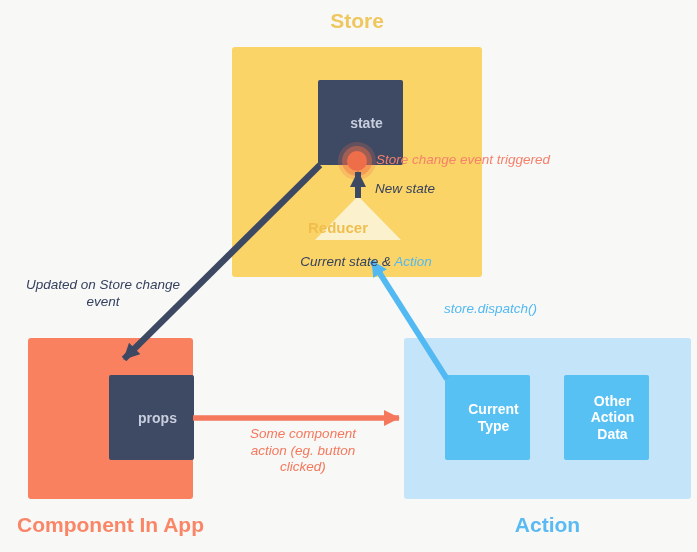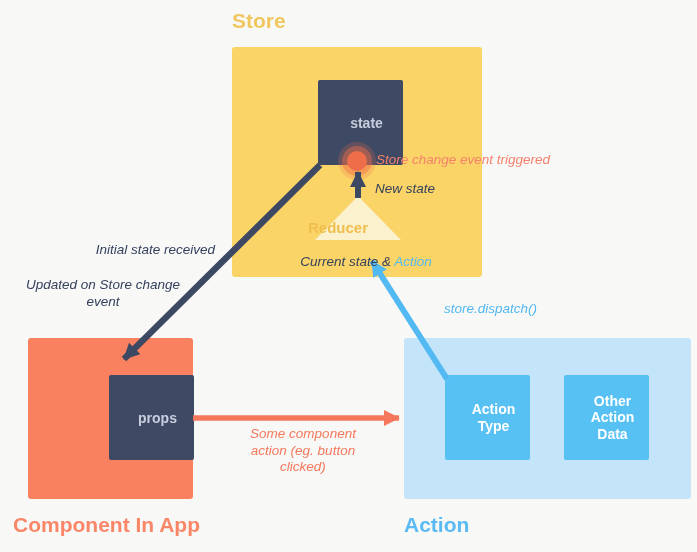--- a/index.html
+++ b/index.html
@@ -26,21 +26,21 @@
   .navy{background:var(--navy-box);color:var(--box-label-text);font-weight:bold;font-size:14px;}
   .state-box{left:318px;top:80px;width:85px;height:85px;}
   .props-box{left:69px;top:375px;width:85px;height:85px;margin-left:40px;}
   .blue-box{background:var(--action-inner-box);color:var(--white-text);
             font-weight:bold;font-size:14px;line-height:1.18;}
   .action-type-box{left:445px;top:375px;width:85px;height:85px;}
   .other-data-box{left:564px;top:375px;width:85px;height:85px;}
   .action-type-box .wrap{width:64px;}
   .other-data-box .wrap{width:50px;}
 
-  .title{position:absolute;font-weight:bold;font-size:21px;text-align:left;line-height:24px;}
+  .title{position:absolute;font-weight:bold;font-size:21px;text-align:center;line-height:24px;}
   .store-title{left:232px;top:9px;width:250px;color:var(--store-title);}
   .component-title{left:13px;top:513px;width:195px;color:var(--component-title);}
   .action-title{left:404px;top:513px;width:287px;color:var(--action-title);}
 
   .note{position:absolute;font-style:italic;font-size:13.5px;line-height:16.5px;color:var(--dark-label);text-align:center;}
   .note-event{left:376px;top:152px;white-space:nowrap;color:var(--event-label);}
   .note-newstate{left:375px;top:181px;white-space:nowrap;}
   .note-reducer{left:308px;top:220px;width:100px;text-align:left;font-style:normal;
                 font-weight:bold;font-size:15px;color:var(--reducer-label);}
   .note-current{left:266px;top:242px;width:200px;text-align:center;white-space:nowrap;margin-top:12px;}
@@ -74,21 +74,21 @@
     <span>state</span>
   </div>
 
   <div class="panel component-panel"></div>
   <div class="box navy props-box">
     <span>props</span>
   </div>
 
   <div class="panel action-panel"></div>
   <div class="box blue-box action-type-box">
-    <span class="wrap">Action Type</span>
+    <span class="wrap">Current Type</span>
   </div>
   <div class="box blue-box other-data-box">
     <span class="wrap">Other Action Data</span>
   </div>
 
   <svg class="overlay" width="697" height="552" viewBox="0 0 697 552">
     <defs>
       <marker id="mDark" markerUnits="userSpaceOnUse" markerWidth="18" markerHeight="16" refX="15" refY="8" orient="auto">
         <path d="M0,0 L16,8 L0,16 Z" class="fill-dark"></path>
       </marker>
@@ -116,21 +116,20 @@
 
   <div class="note note-newstate">New state</div>
 
   <div class="note note-reducer">Reducer</div>
 
   <div class="note note-current">
     <span>Current state &amp;</span>
     <span class="hl">Action</span>
   </div>
 
-  <div class="note note-initial">Initial state received</div>
 
   <div class="note note-updated">Updated on Store change event</div>
 
   <div class="note note-dispatch">store.dispatch()</div>
 
   <div class="note note-compaction">Some component action (eg. button clicked)</div>
 
   <div class="title component-title">Component In App</div>
 
   <div class="title action-title">Action</div>

